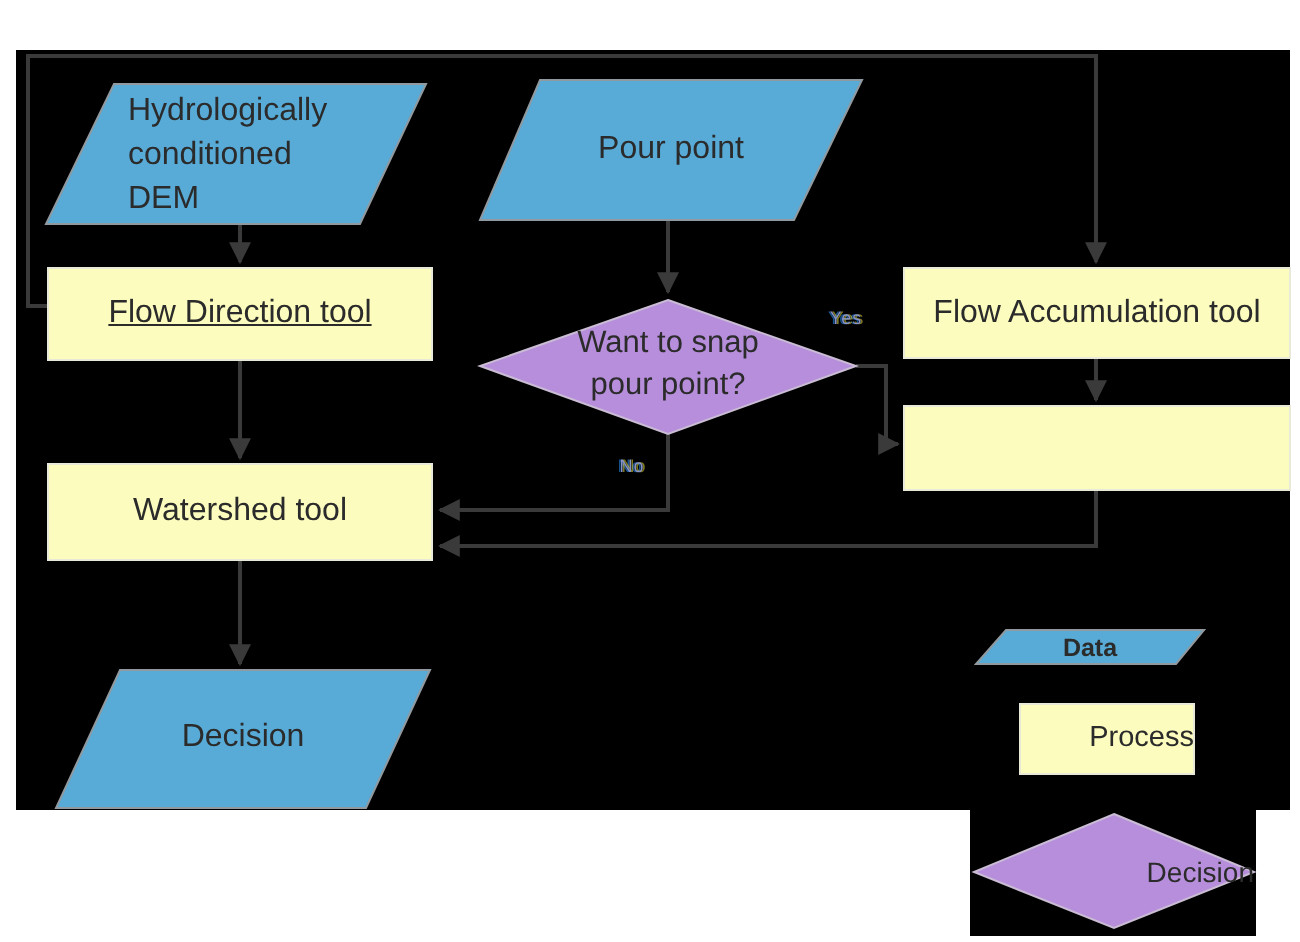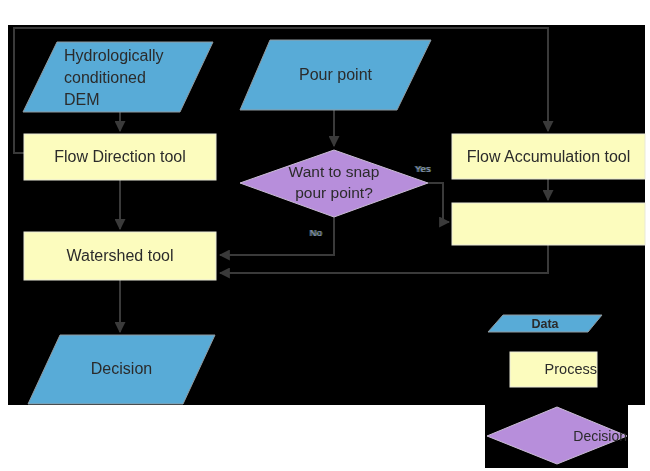--- a/index.html
+++ b/index.html
@@ -67,26 +67,26 @@
     <rect class="shape-process" x="24" y="232" width="192" height="48"></rect>
     <polygon class="shape-data" points="60,335 215,335 183,404 28,404"></polygon>
 
     <polygon class="shape-data" points="503,315 602,315 588,332 488,332"></polygon>
     <rect class="shape-process" x="510" y="352" width="87" height="35"></rect>
     <polygon class="shape-decision" points="557,407 627,436 557,464 487,436"></polygon>
   </svg>
 
   <div class="lbl lbl-left" style="left:64px; top:45px; width:116px;">Hydrologically conditioned DEM</div>
   <div class="lbl" style="left:240px; top:64px; width:191px;">Pour point</div>
-  <div class="lbl" style="left:24px; top:146px; width:192px;">Flow Direction tool</div>
+  <div class="lbl" style="left:24px; top:146px; width:192px;text-decoration:underline;">Flow Direction tool</div>
   <div class="lbl" style="left:452px; top:146px; width:193px;">Flow Accumulation tool</div>
   <div class="lbl" style="left:282px; top:161px; width:104px; font-size:15.5px; line-height:21px;">Want to snap pour point?</div>
   <div class="lbl" style="left:24px; top:245px; width:192px;">Watershed tool</div>
   <div class="lbl" style="left:28px; top:358px; width:187px;">Decision</div>
 
-  <div class="edge-lbl" style="left:409px; top:164px; width:28px;">Yes</div>
+  <div class="edge-lbl" style="left:409px; top:154px; width:28px;">Yes</div>
   <div class="edge-lbl" style="left:303px; top:228px; width:26px;">No</div>
 
   <div class="lbl lbl-small" style="left:488px; top:317px; width:114px;">Data</div>
   <div class="lbl lbl-legend" style="left:510px; top:361px; width:87px;">Process</div>
   <div class="lbl lbl-legend" style="left:487px; top:428px; width:140px; font-size:14px;">Decision</div>
 
 </div>
 
 </body></html>

